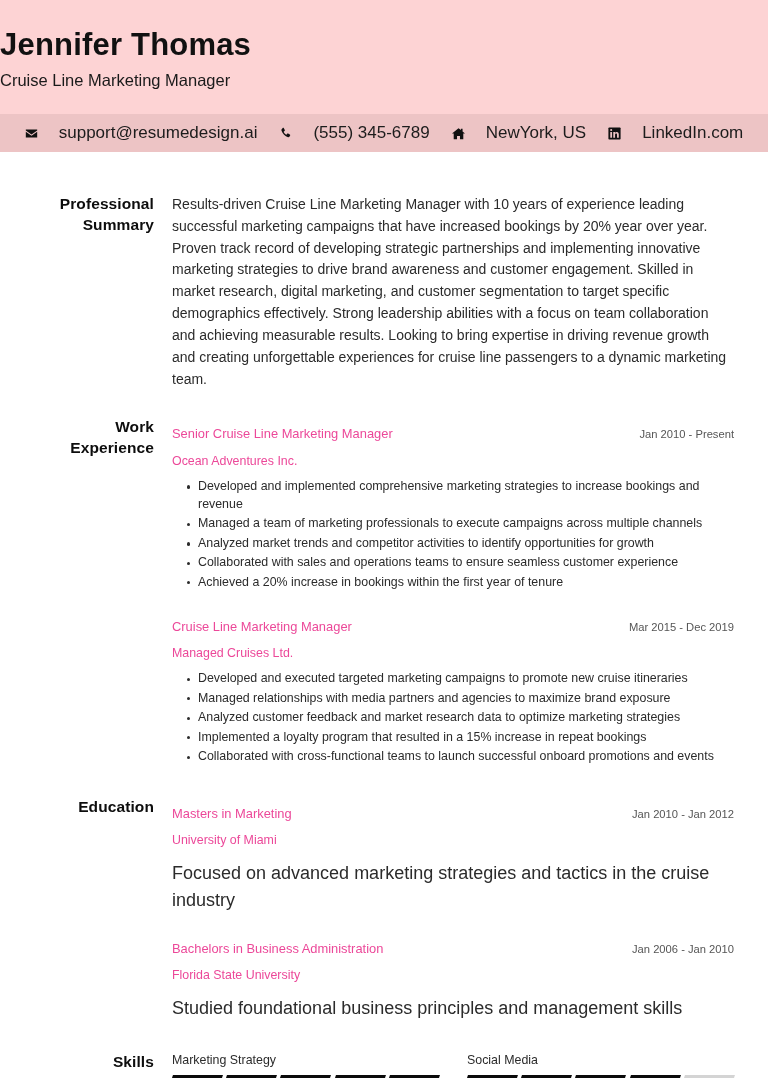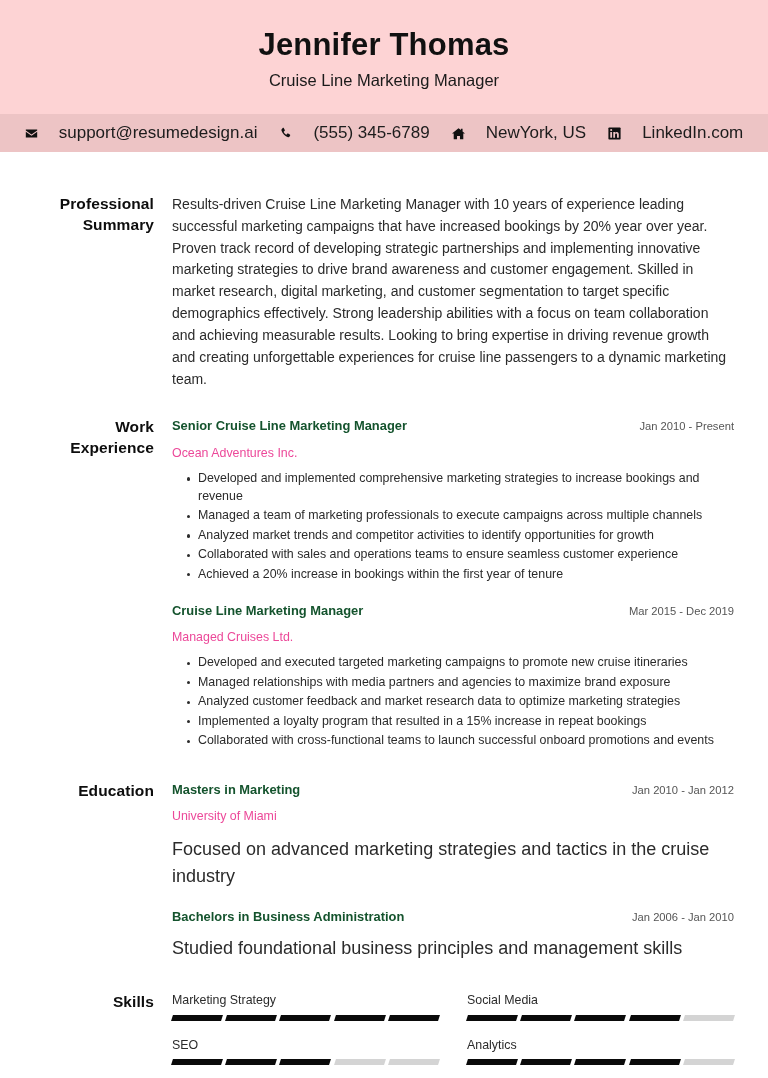--- a/index.html
+++ b/index.html
@@ -13,21 +13,20 @@
     color: #000;
   }
   .page { width: 768px; height: 1078px; position: relative; background: #fff; }
 
   
   .banner {
     background: #fdd3d4;
     height: 114px;
     display: flex;
     flex-direction: column;
-    align-items: center;
     justify-content: center;
     padding-top: 4px;
   }
   .full-name {
     font-size: 31px;
     font-weight: bold;
     letter-spacing: 0.2px;
     line-height: 1.1;
     color: #111;
   }
@@ -97,23 +96,24 @@
   .entry { margin-bottom: 0; }
   .entry + .entry { margin-top: 18px; }
   .entry-top {
     display: flex;
     align-items: baseline;
     justify-content: space-between;
     gap: 12px;
   }
   .entry-title {
     font-size: 12.9px;
-    font-weight: bold;
-    color: #14532d;
+    font-weight: normal;
+    color: #ec4899;
     line-height: 1.35;
+    margin-top: 8px;
   }
   .entry-date {
     font-size: 11.2px;
     color: #555;
     white-space: nowrap;
     flex: 0 0 auto;
   }
   .entry-org {
     font-size: 12.4px;
     color: #ec4899;
@@ -299,20 +299,21 @@
           </div>
           <div class="entry-org">University of Miami</div>
           <div class="entry-desc">Focused on advanced marketing strategies and tactics in the cruise industry</div>
         </div>
 
         <div class="entry">
           <div class="entry-top">
             <div class="entry-title">Bachelors in Business Administration</div>
             <div class="entry-date">Jan 2006 - Jan 2010</div>
           </div>
+          <div class="entry-org">Florida State University</div>
           <div class="entry-desc">Studied foundational business principles and management skills</div>
         </div>
 
       </div>
     </div>
 
     <div class="section" id="sec-skills">
       <div class="sec-head">Skills</div>
       <div class="sec-body">
         <div class="skills-grid" id="skills-grid">

